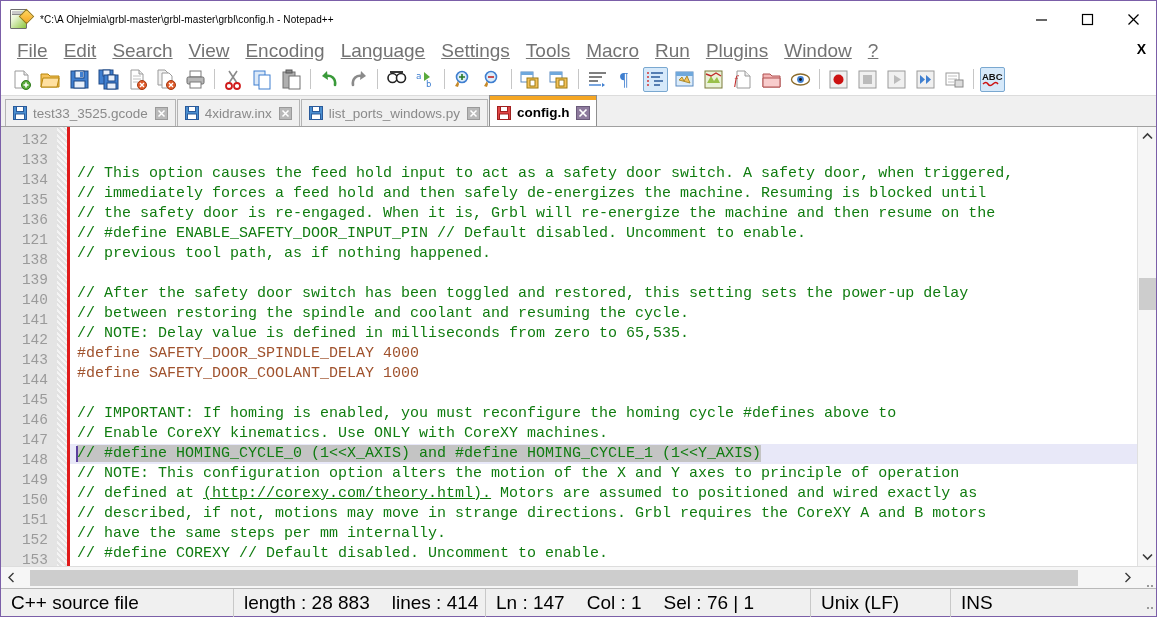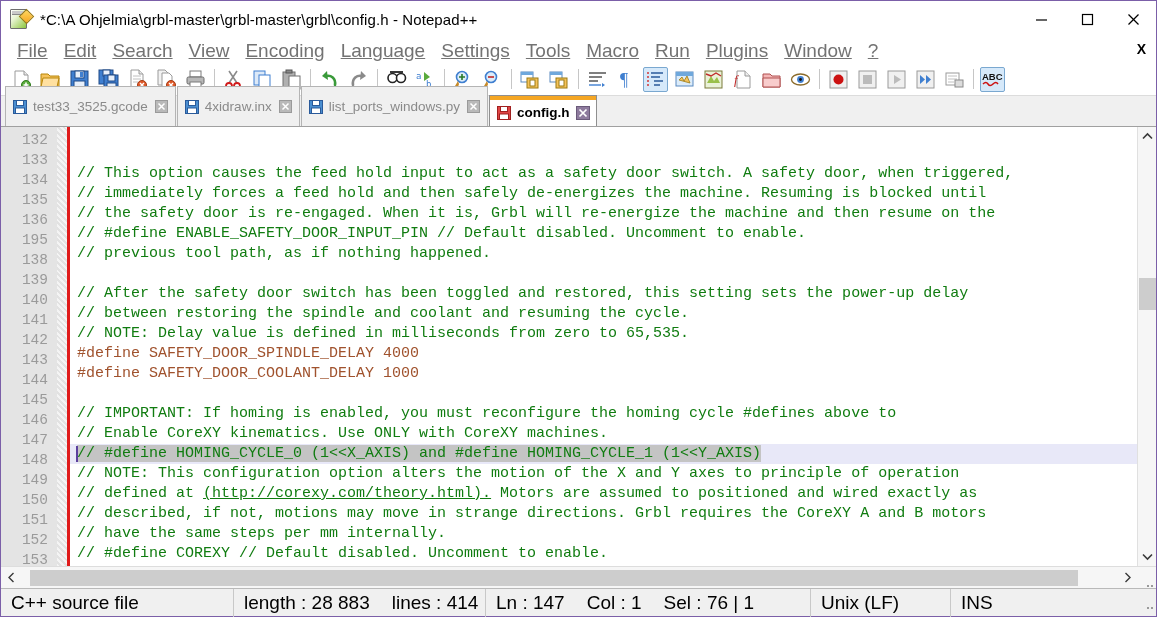--- a/index.html
+++ b/index.html
@@ -48,21 +48,21 @@
     border-bottom: 1px solid #8a8a8a;
   }
   .app-icon .pencil {
     position: absolute; right: -1px; top: 2px;
     width: 11px; height: 11px;
     background: linear-gradient(135deg,#ffd75e 0%,#f5a623 100%);
     transform: rotate(45deg);
     border: 1px solid #9a7a13;
   }
   .title-text {
-    font-size: 15px;
+    font-size: 10px;
     color: #000000;
     letter-spacing: 0.1px;
     white-space: nowrap;
   }
   .win-controls {
     position: absolute;
     right: 0; top: 0;
     height: 37px;
     display: flex;
   }
@@ -130,21 +130,21 @@
   
   .tabbar {
     height: 31px; min-height: 31px;
     background: #f0f0f0;
     border-bottom: 1px solid #a0a0a0;
     display: flex;
     align-items: flex-end;
     padding-left: 4px;
   }
   .tab {
-    height: 40px;
+    height: 27px;
     display: flex;
     align-items: center;
     padding: 0 6px 0 7px;
     background: #f0f0f0;
     border: 1px solid #b4b4b4;
     border-bottom: none;
     margin-right: 1px;
     position: relative;
     gap: 6px;
   }
@@ -691,21 +691,21 @@
 
   <div class="editor-area">
     <div class="editor-main">
 
       <div class="gutter">
         <div class="gutter-line">132</div>
         <div class="gutter-line">133</div>
         <div class="gutter-line">134</div>
         <div class="gutter-line">135</div>
         <div class="gutter-line">136</div>
-        <div class="gutter-line">195</div>
+        <div class="gutter-line">121</div>
         <div class="gutter-line">138</div>
         <div class="gutter-line">139</div>
         <div class="gutter-line">140</div>
         <div class="gutter-line">141</div>
         <div class="gutter-line">142</div>
         <div class="gutter-line">143</div>
         <div class="gutter-line">144</div>
         <div class="gutter-line">145</div>
         <div class="gutter-line">146</div>
         <div class="gutter-line">147</div>

